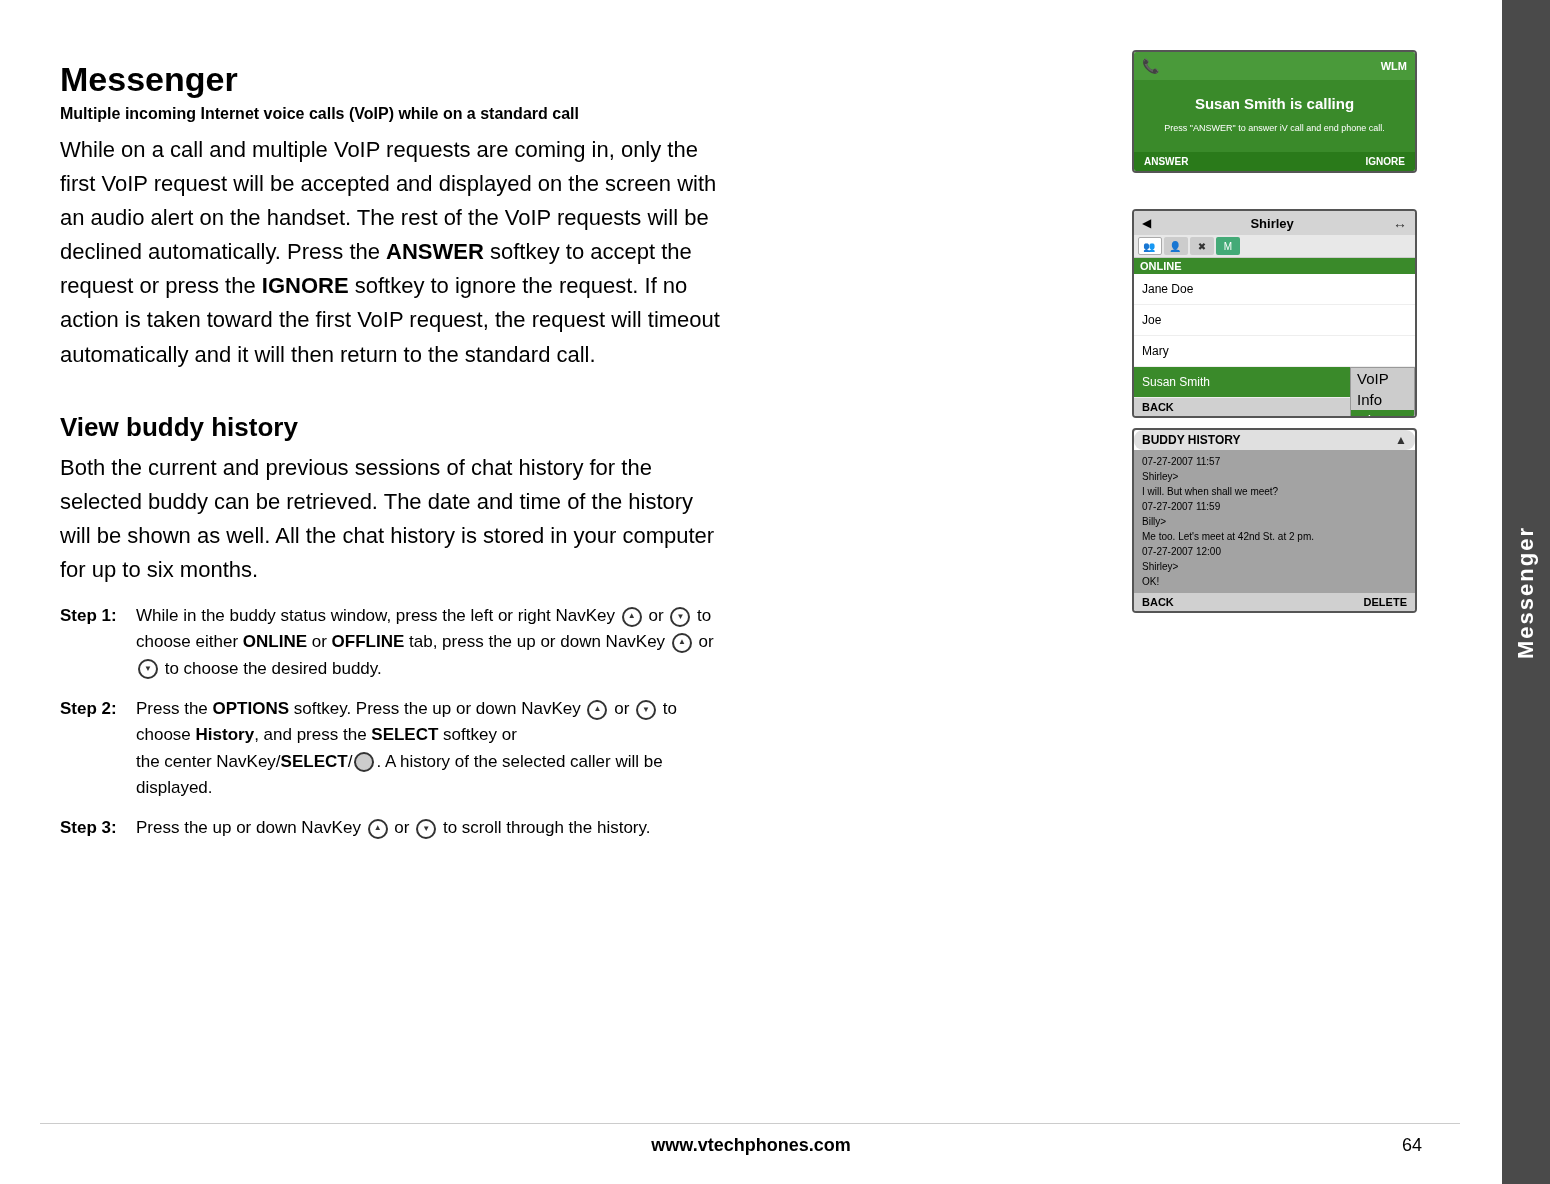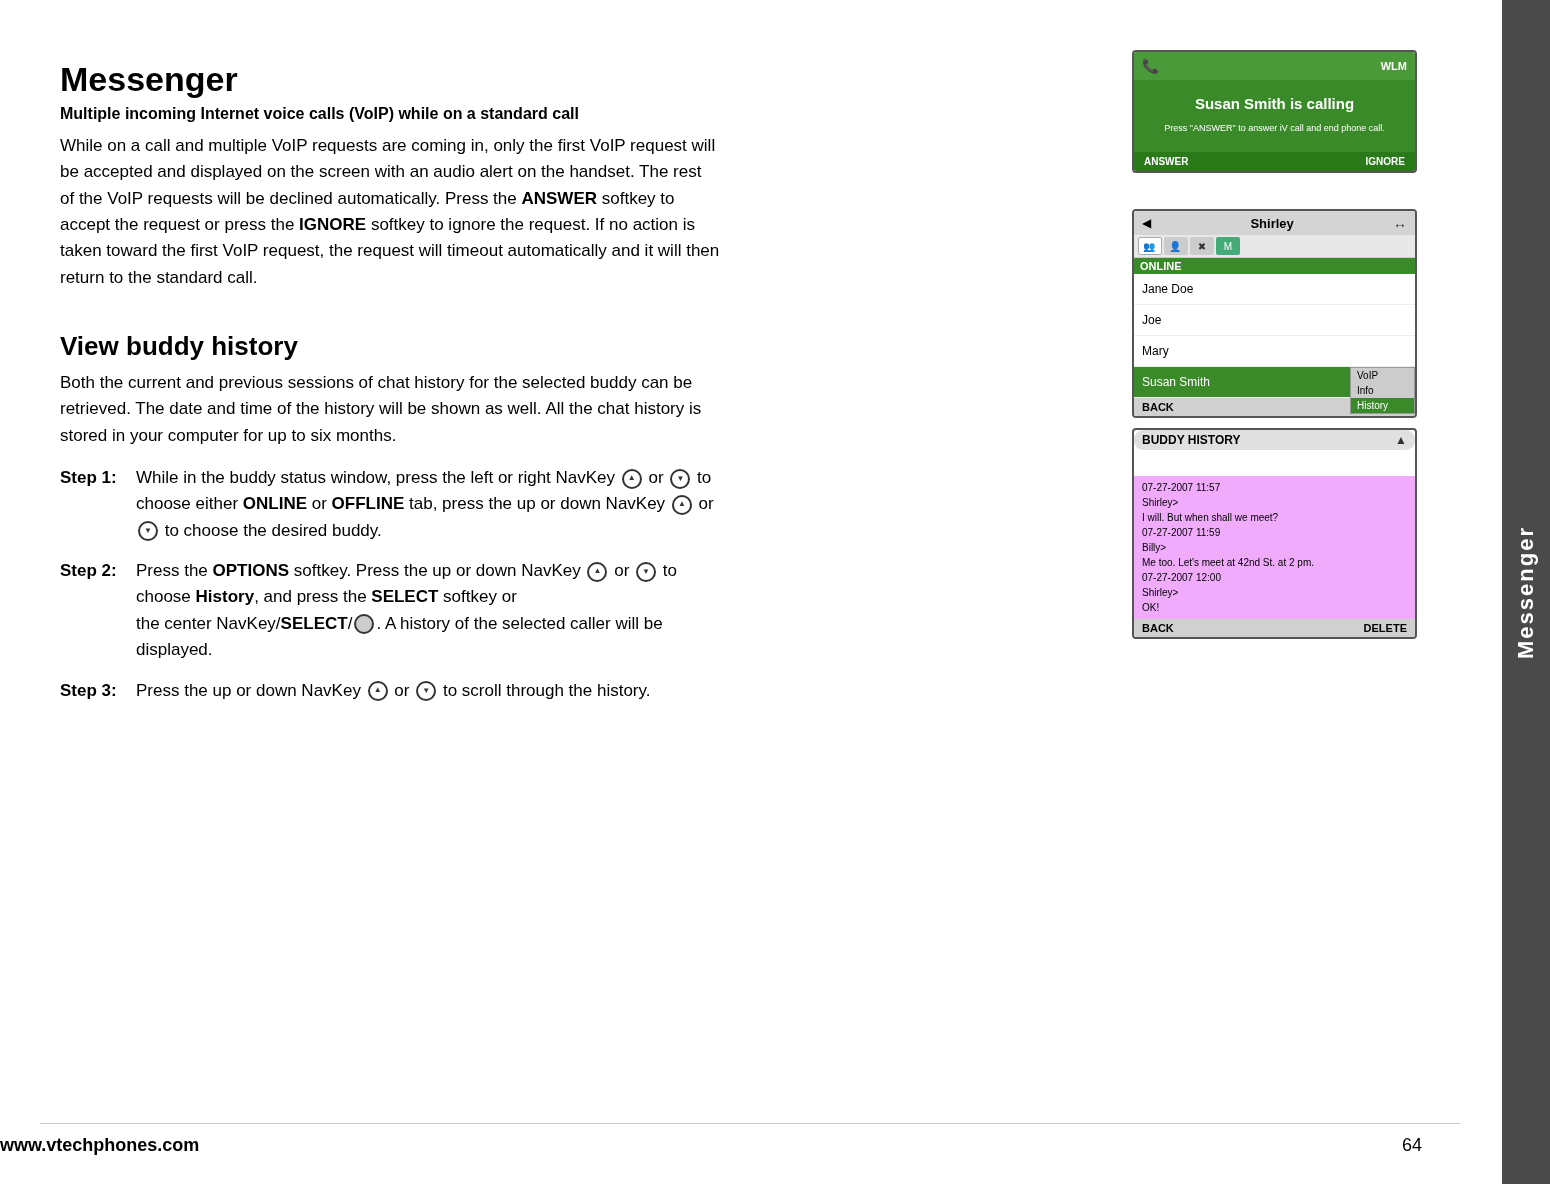--- a/index.html
+++ b/index.html
@@ -59,21 +59,21 @@
     }
 
     .section-subtitle {
       font-size: 16px;
       font-weight: bold;
       color: #000;
       margin-bottom: 10px;
     }
 
     .body-text {
-      font-size: 17px;
+      font-size: 22px;
       line-height: 1.55;
       color: #000;
       margin-bottom: 16px;
     }
 
     .body-text b {
       font-weight: bold;
     }
 
     .view-buddy-title {
@@ -143,20 +143,21 @@
       background: #ccc;
       margin: 0 2px;
     }
 
     
     .footer {
       position: absolute;
       bottom: 28px;
       left: 0;
       width: 1502px;
+      text-align: center;
       font-size: 18px;
       font-weight: bold;
       color: #000;
     }
 
     .page-number {
       position: absolute;
       bottom: 28px;
       right: 80px;
       font-size: 18px;
@@ -309,21 +310,21 @@
     .buddy-context-popup {
       position: absolute;
       right: 0;
       background: #ccc;
       border: 1px solid #999;
       width: 70px;
     }
 
     .buddy-context-item {
       padding: 2px 6px;
-      font-size: 10px;
+      font-size: 15px;
       color: #000;
     }
 
     .buddy-context-item.active {
       background: #3a8a2a;
       color: white;
     }
 
     .buddy-softkeys-bar {
       display: flex;
@@ -361,24 +362,23 @@
       font-weight: bold;
       color: #000;
     }
 
     .history-arrow-up {
       font-size: 12px;
       color: #333;
     }
 
     .history-body {
-      background: #f0abfc;
+      background: #a3a3a3;
       padding: 4px 8px;
       min-height: 110px;
-      margin-top: 26px;
     }
 
     .history-line {
       font-size: 10px;
       color: #000;
       line-height: 1.5;
     }
 
     .history-softkeys {
       display: flex;

